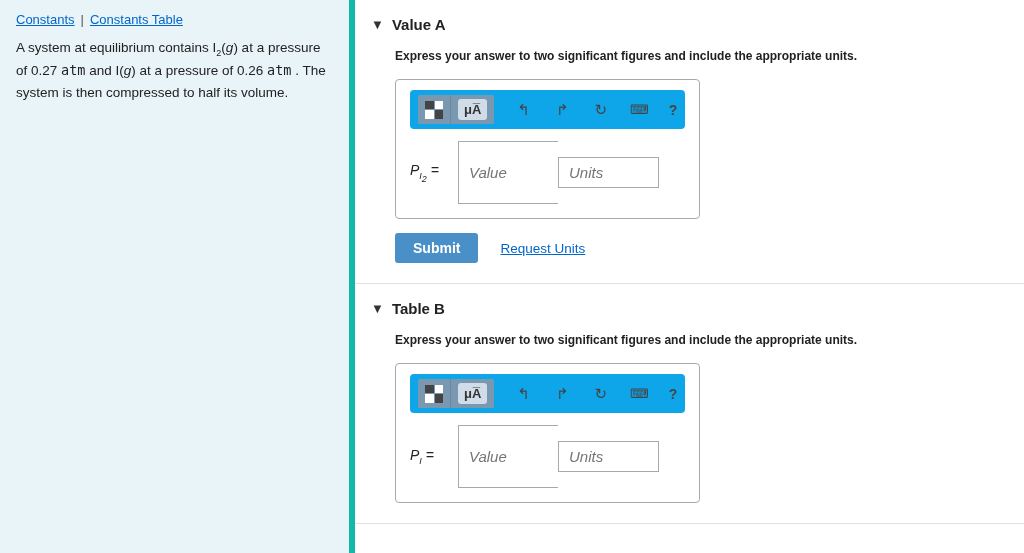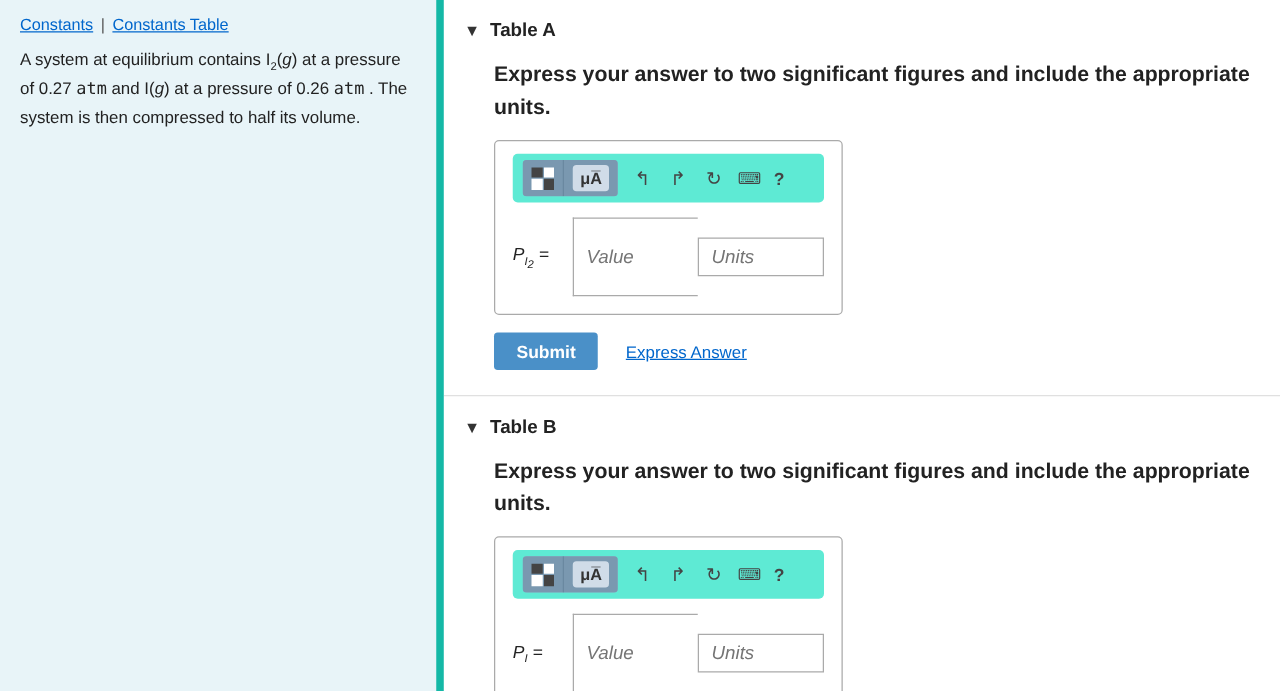--- a/index.html
+++ b/index.html
@@ -67,43 +67,43 @@
     .part-question {
       margin-left: 24px;
       margin-bottom: 8px;
       font-size: 13.5px;
       color: #222;
       line-height: 1.5;
     }
     .part-instruction {
       margin-left: 24px;
       margin-bottom: 14px;
-      font-size: 17px;
+      font-size: 12px;
       font-weight: bold;
       color: #222;
       line-height: 1.5;
     }
 
     
     .answer-box {
       margin-left: 24px;
       border: 1px solid #aaa;
       border-radius: 4px;
       padding: 10px 14px 14px 14px;
       display: inline-block;
       background: #fff;
     }
 
     
     .toolbar {
       display: flex;
       align-items: center;
-      gap: 10px;
+      gap: 20px;
       margin-bottom: 12px;
-      background: #5eead4;
+      background: #0ea5e9;
       border-radius: 4px;
       padding: 5px 8px;
     }
     .toolbar-btn-group {
       display: flex;
       background: #8ba8c0;
       border-radius: 3px;
       overflow: hidden;
     }
     .toolbar-btn-group .tb-btn {
@@ -248,21 +248,21 @@
     0.26 <tt>atm</tt> . The system is then compressed to half
     its volume.
   </div>
 </div>
 
 <div class="main">
 
   <div class="part-section">
     <div class="part-header">
       <span class="part-arrow">▼</span>
-      <span class="part-title">Table A</span>
+      <span class="part-title">Value A</span>
     </div>
     <div class="part-instruction">Express your answer to two significant figures and include the appropriate units.</div>
 
     <div class="answer-box">
       <div class="toolbar">
         <div class="toolbar-btn-group">
           <button class="tb-btn">
             <div class="tb-icon-grid">
               <span class="dark"></span>
                 <span></span>
@@ -282,21 +282,21 @@
       </div>
       <div class="input-row">
         <span class="input-label math-label">P<sub>I<sub>2</sub></sub> =</span>
         <input class="value-input" type="text" placeholder="Value" style="">
         <input class="units-input" type="text" placeholder="Units" style="">
       </div>
     </div>
 
     <div class="submit-row">
       <button class="submit-btn">Submit</button>
-      <button class="request-link">Express Answer</button>
+      <button class="request-link">Request Units</button>
     </div>
   </div>
 
   <div class="part-section">
     <div class="part-header">
       <span class="part-arrow">▼</span>
       <span class="part-title">Table B</span>
     </div>
     <div class="part-instruction">Express your answer to two significant figures and include the appropriate units.</div>
 

